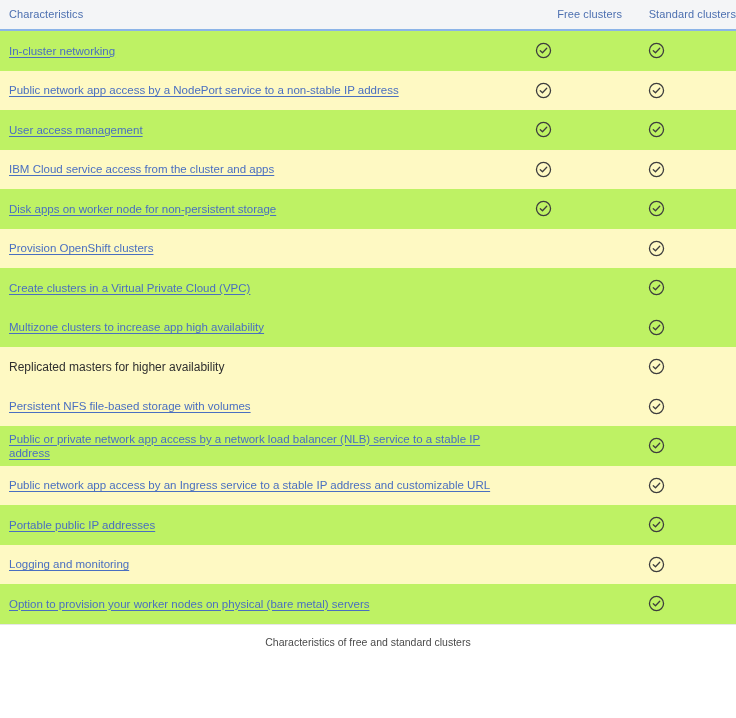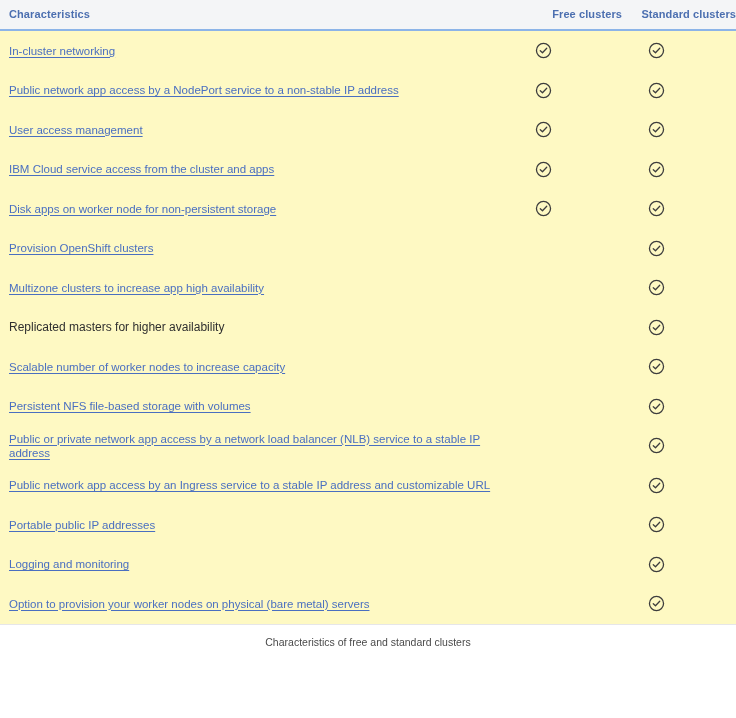--- a/index.html
+++ b/index.html
@@ -28,36 +28,36 @@
   }
 
   table.cmp col.c-char  { width: 510px; }
   table.cmp col.c-free  { width: 112px; }
   table.cmp col.c-std   { width: 114px; }
 
   thead th {
     background: #f4f5f7;
     border-bottom: 2px solid #8cb4e8;
     font-size: 11px;
-    font-weight: bold;
+    font-weight: normal;
     color: #4c6fb0;
     text-align: left;
     padding: 8px 0 9px 9px;
     letter-spacing: 0.1px;
     vertical-align: middle;
     height: 12px;
   }
   thead th.col-center {
     text-align: right;
   }
 
   tbody tr {
     height: 39.5px;
   }
-  tbody tr.odd  { background: #fef9c3; }
+  tbody tr.odd  { background: #bef264; }
   tbody tr.even { background: #fef9c3; }
 
   tbody td {
     padding: 0 0 0 9px;
     vertical-align: middle;
     height: 39.5px;
   }
 
   tbody td.mark-cell {
     padding: 0;
@@ -205,41 +205,41 @@
           <td><a class="feature-link" href="#">Provision OpenShift clusters</a></td>
           <td class="mark-cell"></td>
           <td class="mark-cell">
             <span class="mark-inner std"><span class="check-icon"><svg viewBox="0 0 20 20" width="17" height="17" xmlns="http://www.w3.org/2000/svg">
                   <circle cx="10" cy="10" r="8.3" fill="none" stroke="#3d3d3d" stroke-width="1.5"></circle>
                   <path d="M6.2 10.2 L8.8 12.7 L13.8 7.4" fill="none" stroke="#3d3d3d" stroke-width="1.5" stroke-linecap="round" stroke-linejoin="round"></path>
                 </svg></span></span>
           </td>
         </tr>
         <tr class="odd">
+          <td><a class="feature-link" href="#">Create clusters in a Virtual Private Cloud (VPC)</a></td>
+          <td class="mark-cell"></td>
+          <td class="mark-cell">
+            <span class="mark-inner std"><span class="check-icon"><svg viewBox="0 0 20 20" width="17" height="17" xmlns="http://www.w3.org/2000/svg">
+                  <circle cx="10" cy="10" r="8.3" fill="none" stroke="#3d3d3d" stroke-width="1.5"></circle>
+                  <path d="M6.2 10.2 L8.8 12.7 L13.8 7.4" fill="none" stroke="#3d3d3d" stroke-width="1.5" stroke-linecap="round" stroke-linejoin="round"></path>
+                </svg></span></span>
+          </td>
+        </tr>
+        <tr class="odd">
           <td><a class="feature-link" href="#">Multizone clusters to increase app high availability</a></td>
           <td class="mark-cell"></td>
           <td class="mark-cell">
             <span class="mark-inner std"><span class="check-icon"><svg viewBox="0 0 20 20" width="17" height="17" xmlns="http://www.w3.org/2000/svg">
                   <circle cx="10" cy="10" r="8.3" fill="none" stroke="#3d3d3d" stroke-width="1.5"></circle>
                   <path d="M6.2 10.2 L8.8 12.7 L13.8 7.4" fill="none" stroke="#3d3d3d" stroke-width="1.5" stroke-linecap="round" stroke-linejoin="round"></path>
                 </svg></span></span>
           </td>
         </tr>
         <tr class="even">
           <td><span class="feature-plain">Replicated masters for higher availability</span></td>
-          <td class="mark-cell"></td>
-          <td class="mark-cell">
-            <span class="mark-inner std"><span class="check-icon"><svg viewBox="0 0 20 20" width="17" height="17" xmlns="http://www.w3.org/2000/svg">
-                  <circle cx="10" cy="10" r="8.3" fill="none" stroke="#3d3d3d" stroke-width="1.5"></circle>
-                  <path d="M6.2 10.2 L8.8 12.7 L13.8 7.4" fill="none" stroke="#3d3d3d" stroke-width="1.5" stroke-linecap="round" stroke-linejoin="round"></path>
-                </svg></span></span>
-          </td>
-        </tr>
-        <tr class="odd">
-          <td><a class="feature-link" href="#">Scalable number of worker nodes to increase capacity</a></td>
           <td class="mark-cell"></td>
           <td class="mark-cell">
             <span class="mark-inner std"><span class="check-icon"><svg viewBox="0 0 20 20" width="17" height="17" xmlns="http://www.w3.org/2000/svg">
                   <circle cx="10" cy="10" r="8.3" fill="none" stroke="#3d3d3d" stroke-width="1.5"></circle>
                   <path d="M6.2 10.2 L8.8 12.7 L13.8 7.4" fill="none" stroke="#3d3d3d" stroke-width="1.5" stroke-linecap="round" stroke-linejoin="round"></path>
                 </svg></span></span>
           </td>
         </tr>
         <tr class="even">
           <td><a class="feature-link" href="#">Persistent NFS file-based storage with volumes</a></td>

